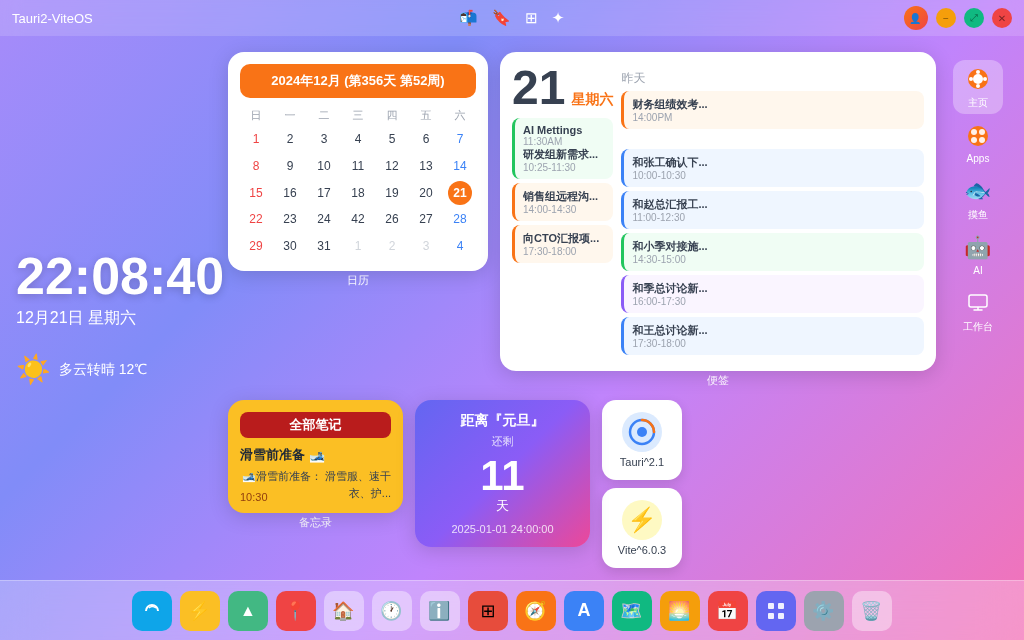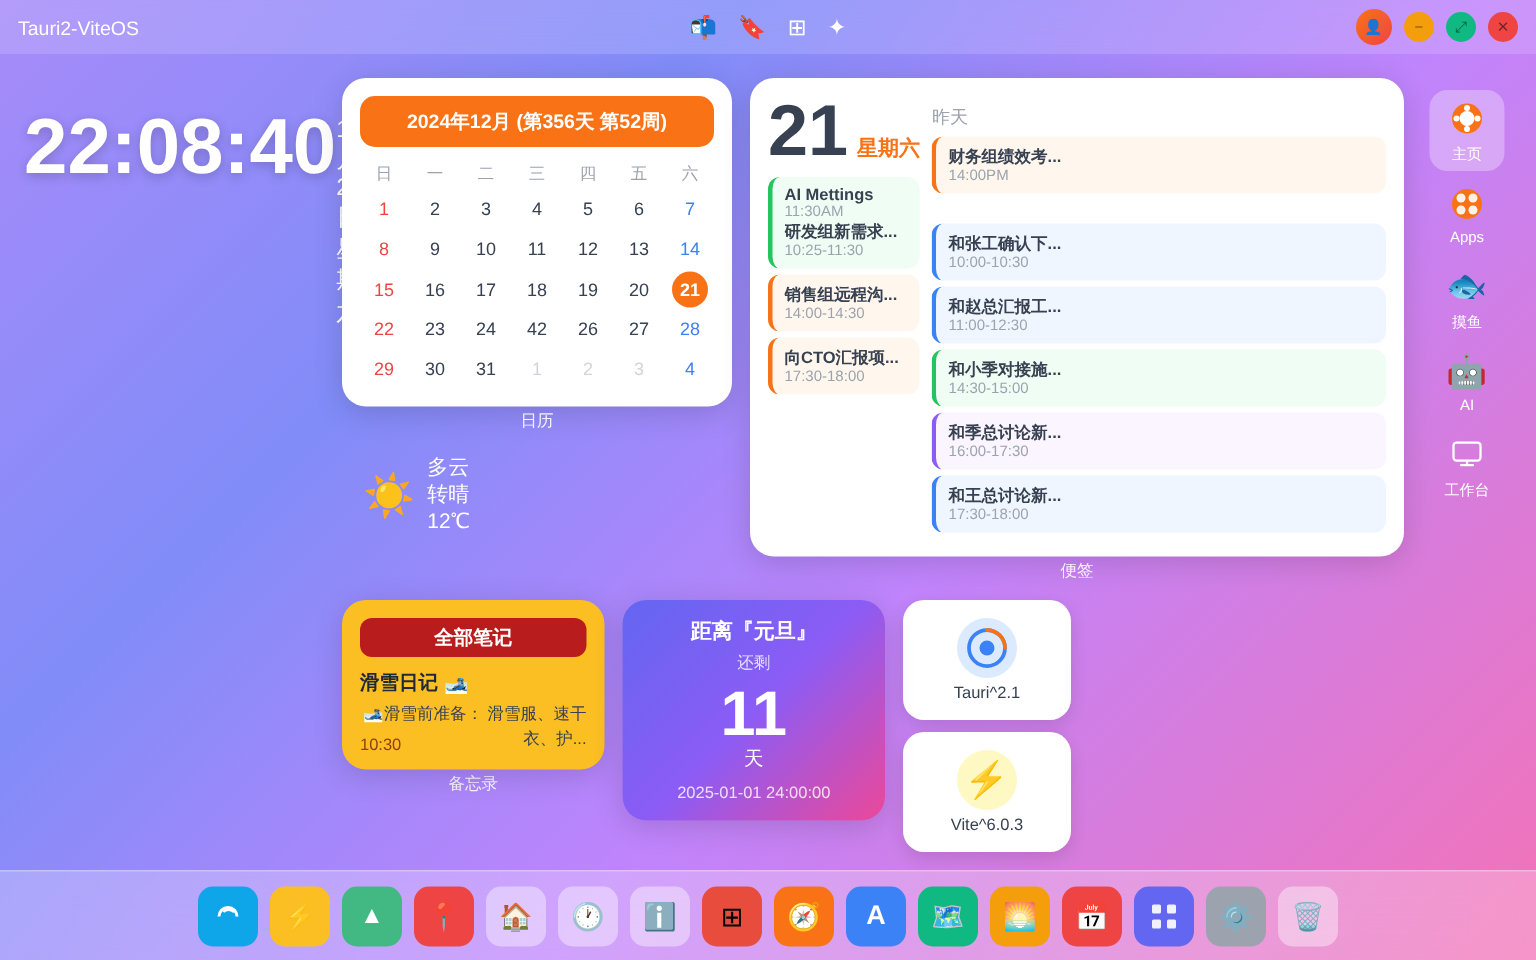--- a/index.html
+++ b/index.html
@@ -76,22 +76,22 @@
       display: flex;
       height: calc(640px - 36px - 60px);
       padding: 16px;
       gap: 12px;
     }
 
     
     .left-panel {
       width: 200px;
       display: flex;
-      flex-direction: row;
-      justify-content: flex-start;
+      flex-direction: column;
+      justify-content: center;
       padding-top: 20px;
     }
     .clock {
       font-size: 52px;
       font-weight: 700;
       color: white;
       text-shadow: 0 2px 8px rgba(0,0,0,0.2);
       line-height: 1;
     }
     .date-label {
@@ -311,21 +311,21 @@
     }
     .app-icon-item {
       background: white;
       border-radius: 14px;
       padding: 8px 14px;
       box-shadow: 0 4px 12px rgba(0,0,0,0.12);
       display: flex;
       flex-direction: column;
       align-items: center;
       cursor: pointer;
-      width: 112px;
+      width: 80px;
       height: 80px;
       justify-content: center;
     }
     .app-icon-circle {
       width: 40px;
       height: 40px;
       border-radius: 50%;
       display: flex;
       align-items: center;
       justify-content: center;
@@ -564,21 +564,21 @@
       </div>
 
     </div>
 
     <div class="bottom-widgets">
 
       <div class="widget-with-label">
         <div class="notes-widget">
           <div class="notes-header">全部笔记</div>
           <div class="notes-title">
-            <span>滑雪日记</span>
+            <span>滑雪前准备</span>
             <span>🎿</span>
           </div>
           <div class="notes-content">🎿滑雪前准备：
 滑雪服、速干衣、护...</div>
           <div class="notes-time">10:30</div>
         </div>
         <div class="wlabel">备忘录</div>
       </div>
 
       <div class="widget-with-label">

